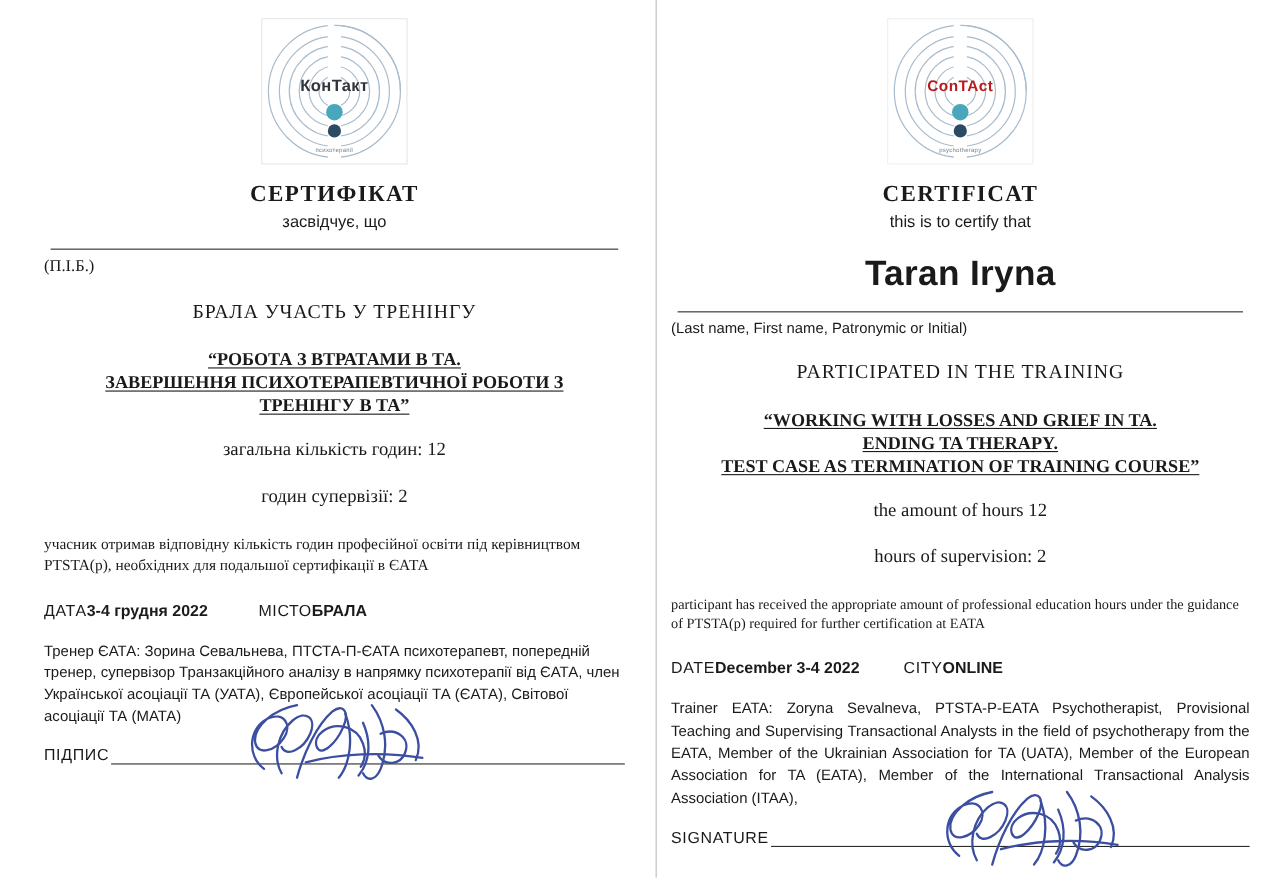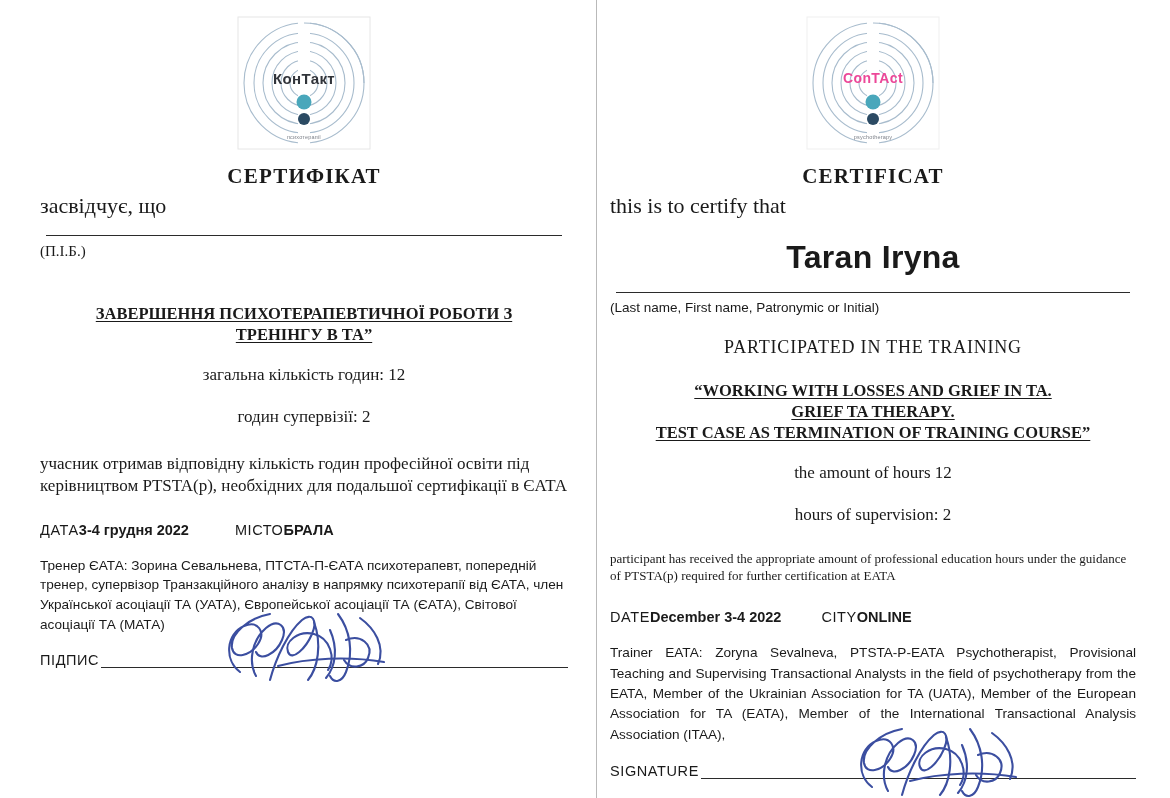--- a/index.html
+++ b/index.html
@@ -59,44 +59,44 @@
     left: 0;
     right: 0;
     top: 54px;
     text-align: center;
     font-family: "Liberation Sans", sans-serif;
     font-weight: bold;
     letter-spacing: .4px;
     color: #31343a;
   }
   .logo-text.ua { font-size: 15px; }
-  .logo-text.en { font-size: 14px; color: #ec4899; }
+  .logo-text.en { font-size: 14px; color: #b91c1c; }
   .logo-sub {
     position: absolute;
     left: 0; right: 0;
     top: 118px;
     text-align: center;
     font-size: 5.5px;
     color: #7d8189;
     letter-spacing: .2px;
   }
 
   
   .cert-title {
     text-align: center;
     font-family: "Liberation Serif", serif;
     font-size: 21px;
     letter-spacing: 1.2px;
     margin-top: 14px;
     font-weight: bold;
   }
   .cert-subtitle {
-    text-align: left;
-    font-family: Liberation Serif, serif;
-    font-size: 22px;
+    text-align: center;
+    font-family: Liberation Sans, sans-serif;
+    font-size: 15px;
     margin-top: 4px;
   }
   .holder-name {
     text-align: center;
     font-family: "Liberation Sans", sans-serif;
     font-weight: bold;
     font-size: 32px;
     margin-top: 20px;
     letter-spacing: .3px;
   }
@@ -136,21 +136,21 @@
   .hours {
     text-align: center;
     font-family: "Liberation Serif", serif;
     font-size: 17px;
     margin-top: 20px;
   }
   .hours.second { margin-top: 22px; }
 
   .disclaimer {
     font-family: "Liberation Serif", serif;
-    font-size: 17px;
+    font-size: 14px;
     line-height: 1.3;
     margin-top: 26px;
   }
   .disclaimer.en {
     font-size: 13px;
   }
 
   
   .meta-row {
     display: flex;
@@ -234,23 +234,24 @@
         <div class="logo-text ua">КонТакт</div>
         <div class="logo-sub">психотерапії</div>
       </div>
     </div>
 
     <div class="cert-title">СЕРТИФІКАТ</div>
     <div class="cert-subtitle">засвідчує, що</div>
     <div class="name-rule"></div>
     <div class="name-caption">(П.І.Б.)</div>
 
+    <div class="participated">БРАЛА УЧАСТЬ У ТРЕНІНГУ</div>
 
     <div class="training-title">
-      <br>
+      <span>“РОБОТА З ВТРАТАМИ В ТА.</span><br>
       <span>ЗАВЕРШЕННЯ ПСИХОТЕРАПЕВТИЧНОЇ РОБОТИ З</span><br>
       <span>ТРЕНІНГУ В ТА”</span>
     </div>
 
     <div class="hours">загальна кількість годин: 12</div>
     <div class="hours second">годин супервізії: 2</div>
 
     <div class="disclaimer">учасник отримав відповідну кількість годин професійної освіти під керівництвом PTSTA(p), необхідних для подальшої сертифікації в ЄАТА</div>
 
     <div class="meta-row">
@@ -315,21 +316,21 @@
     <div class="cert-title">CERTIFICAT</div>
     <div class="cert-subtitle">this is to certify that</div>
     <div class="holder-name">Taran Iryna</div>
     <div class="name-rule"></div>
     <div class="name-caption small">(Last name, First name, Patronymic or Initial)</div>
 
     <div class="participated">PARTICIPATED IN THE TRAINING</div>
 
     <div class="training-title">
       <span>“WORKING WITH LOSSES AND GRIEF IN TA.</span><br>
-      <span>GRIEF TA THERAPY.</span><br>
+      <span>ENDING TA THERAPY.</span><br>
       <span>TEST CASE AS TERMINATION OF TRAINING COURSE”</span>
     </div>
 
     <div class="hours">the amount of hours 12</div>
     <div class="hours second">hours of supervision: 2</div>
 
     <div class="disclaimer en">participant has received the appropriate amount of professional education hours under the guidance of PTSTA(p) required for further certification at EATA</div>
 
     <div class="meta-row">
       <span class="meta-label">DATE</span>

